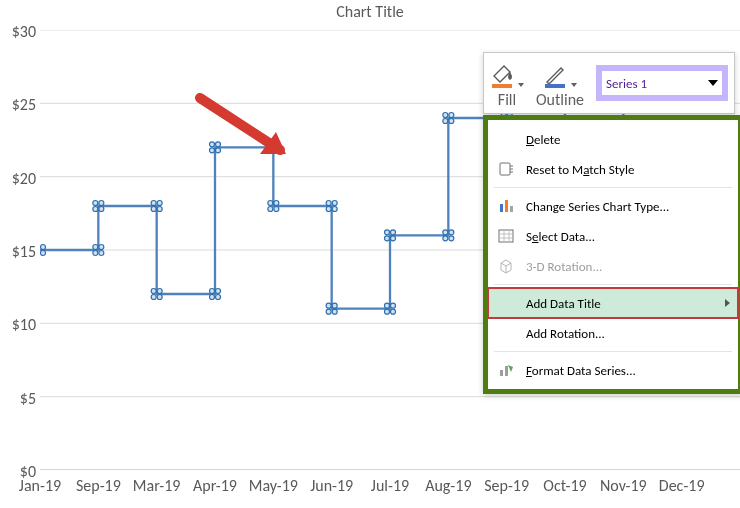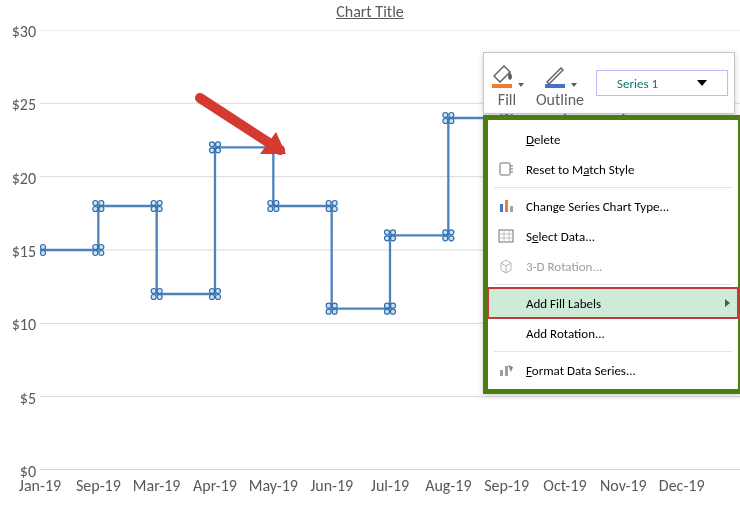--- a/index.html
+++ b/index.html
@@ -20,21 +20,20 @@
     height: 508px;
   }
   .chart-title {
     position: absolute;
     top: 2px;
     left: 0;
     width: 740px;
     text-align: center;
     font-size: 16px;
     color: #595959;
-    text-decoration: underline;
   }
   .plot {
     position: absolute;
     left: 40px;
     top: 30px;
     width: 700px;   
     height: 440px;
     pointer-events: none;
   }
   .grid line.h { stroke: #d9d9d9; stroke-width: 1; }
@@ -83,29 +82,29 @@
     margin-left: 2px;
     margin-bottom: 3px;
   }
   .mini-toolbar .series-select {
     flex: 1;
     display: flex;
     align-items: center;
     padding: 0 6px;
   }
   .series-select .dropdown {
-    border: 1px solid #c4b5fd;
+    border: 6px solid #c4b5fd;
     height: 24px;
     width: 100%;
     display: flex;
     align-items: center;
     justify-content: space-between;
-    padding: 0 20px;
+    padding: 0 4px;
     font-size: 13px;
-    color: #0f766e;
+    color: #4c1d95;
     background: #fff;
   }
   .series-select .chev {
     width: 0; height: 0;
     border-left: 5px solid transparent;
     border-right: 5px solid transparent;
     border-top: 6px solid #000;
   }
   
   .context-menu {
@@ -434,21 +433,21 @@
         <span class="micon">
           <svg width="16" height="16">
             <path d="M3 5 L8 2 L13 5 L13 12 L8 15 L3 12 Z M3 5 L8 8 L13 5 M8 8 v7" fill="none" stroke="#b5b5b5"></path>
           </svg>
         </span>
         <span>3-D Rotation...</span>
       </div>
       <div class="sep"></div>
       <div class="menu-row highlight">
         <span class="micon"></span>
-        <span>Add Fill Labels</span>
+        <span>Add Data Title</span>
         <span class="submenu-caret"></span>
       </div>
       <div class="menu-row">
         <span class="micon"></span>
         <span>Add Rotation...</span>
       </div>
       <div class="sep"></div>
       <div class="menu-row">
         <span class="micon">
           <svg width="16" height="16">

